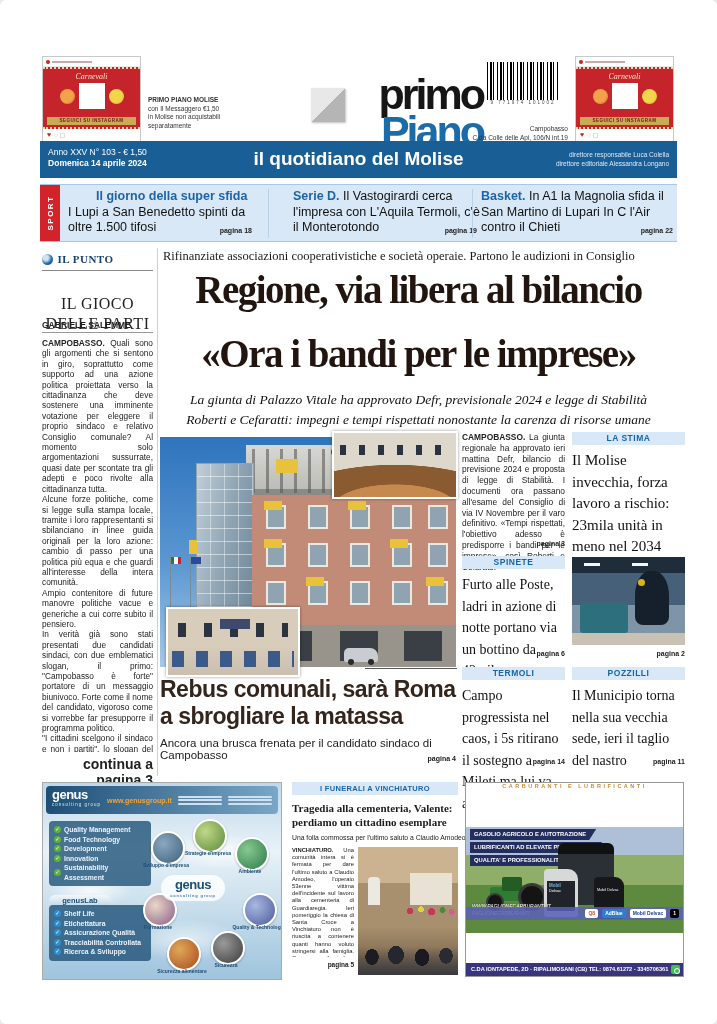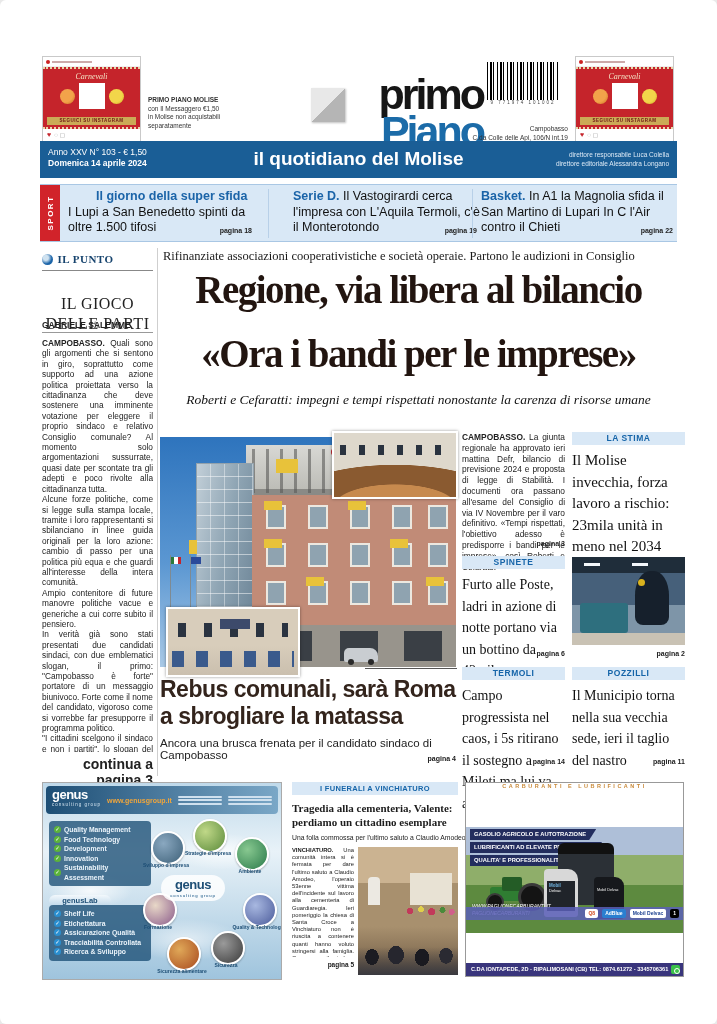--- a/index.html
+++ b/index.html
@@ -362,20 +362,21 @@
     <p>"I cittadini scelgono il sindaco e non i partiti", lo slogan del secondo candidato, anch'esso con messaggio quasi da potestà di vecchia memoria, scegliamo il sindaco poi i partiti. Per alcuni potrebbe essere un atteggiamento più moderno, in linea con le nuove tendenze di mezzo mondo, più inclini alle democrature che alle democrazie rappresentative.</p>
   </div>
   <div class="punto-more">continua a pagina 3</div>
 
   <div class="kicker">Rifinanziate associazioni cooperativistiche e società operaie. Partono le audizioni in Consiglio</div>
   <div class="headline">
     <div>Regione, via libera al bilancio</div>
     <div>«Ora i bandi per le imprese»</div>
   </div>
   <div class="deck">
+    <div>La giunta di Palazzo Vitale ha approvato Defr, previsionale 2024 e legge di Stabilità</div>
     <div>Roberti e Cefaratti: impegni e tempi rispettati nonostante la carenza di risorse umane</div>
   </div>
 
   <div class="photo-main">
     <div class="topdeck">
       <div class="slats"></div>
       <div class="ylw" style="left:30px;top:14px;"></div>
       <div class="ylw" style="right:12px;top:18px;"></div>
       <div class="logo-dot"></div>
     </div>

